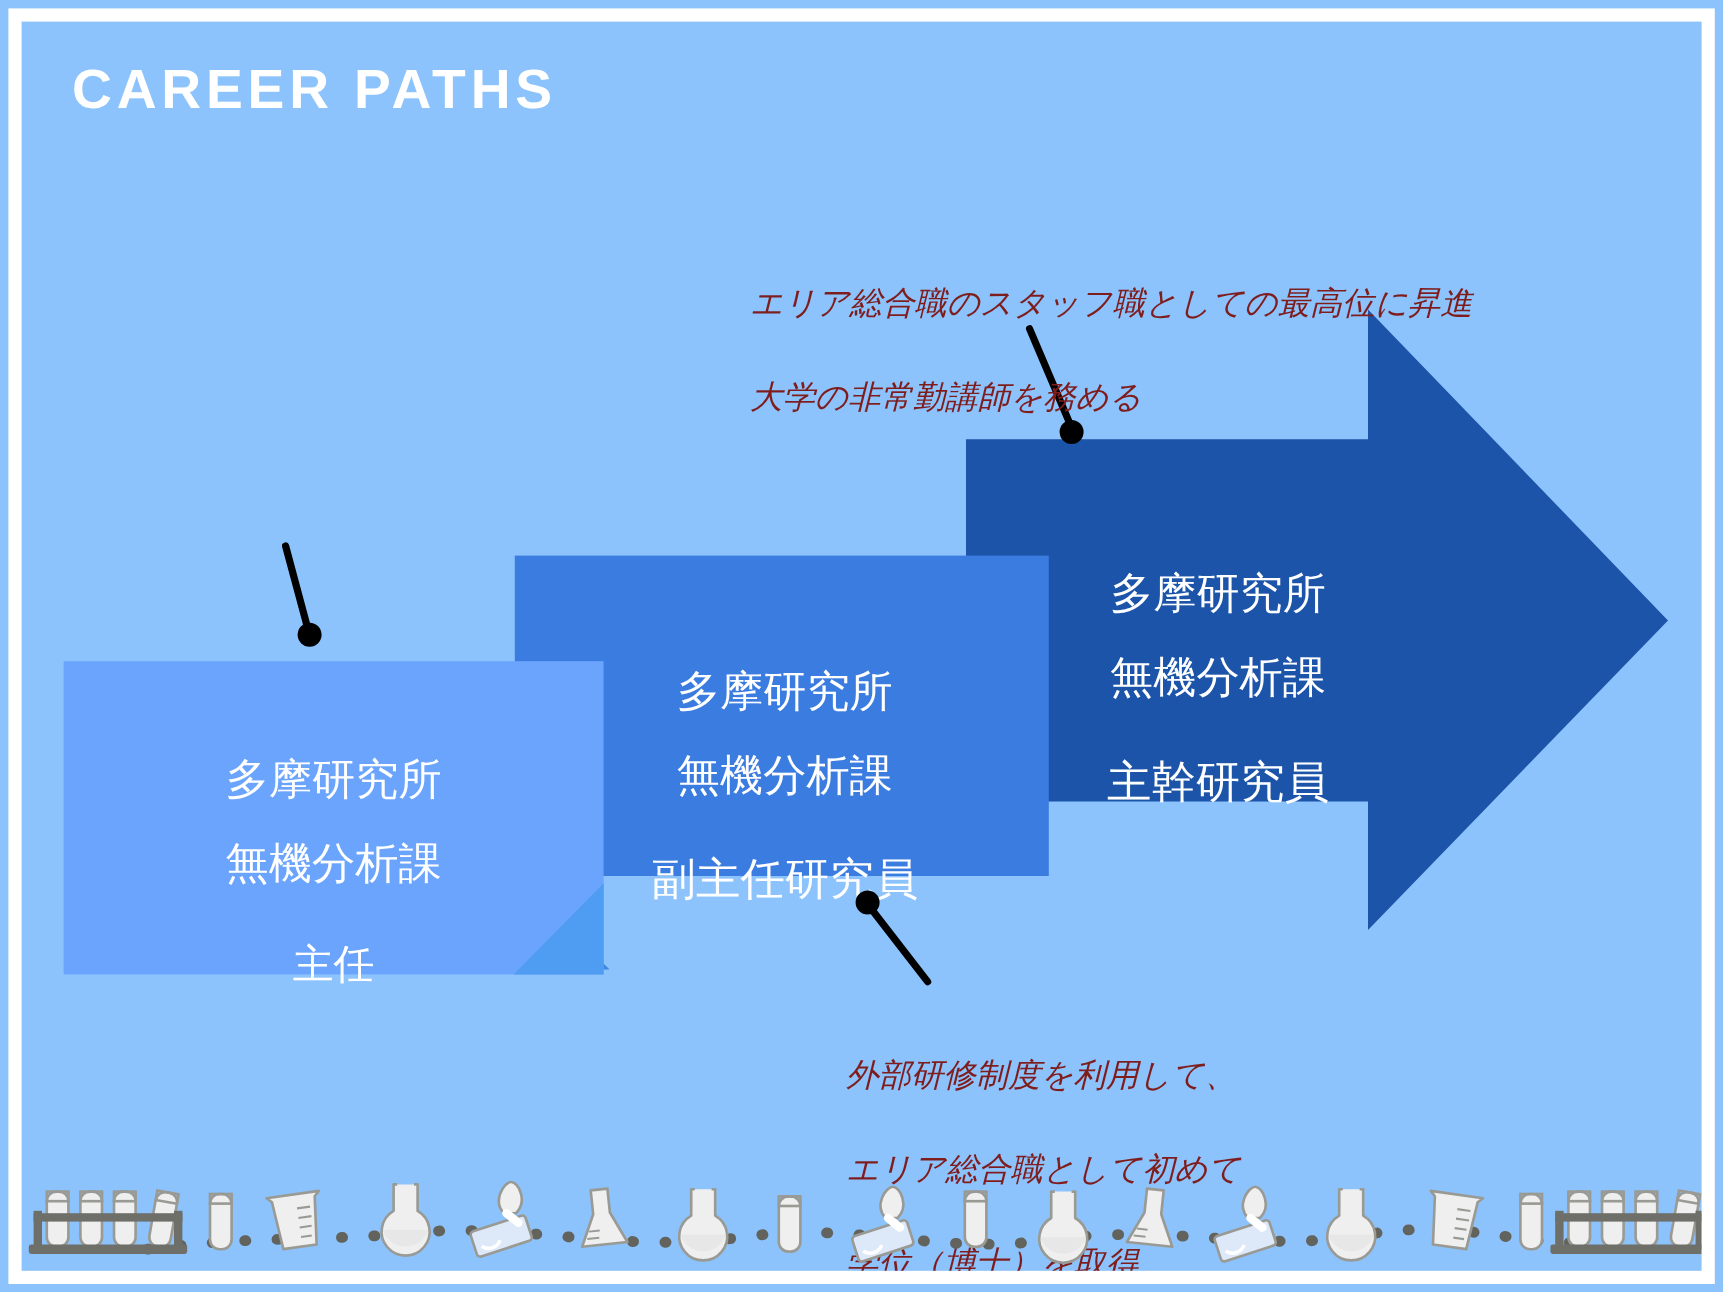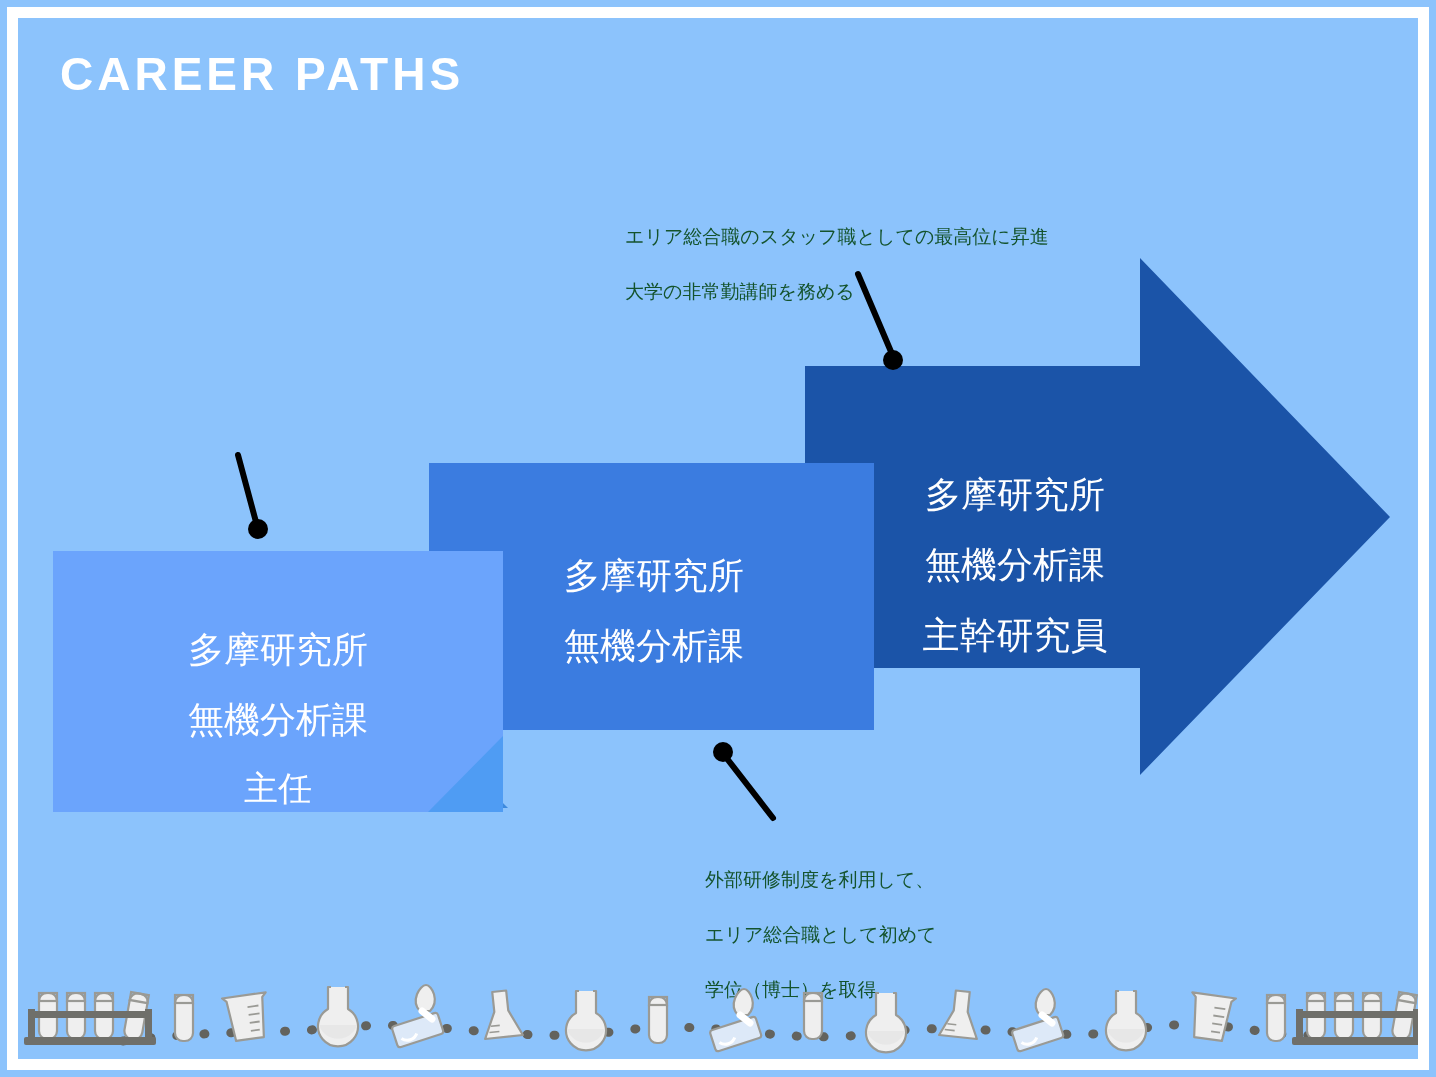--- a/index.html
+++ b/index.html
@@ -69,34 +69,36 @@
     line-height: 1.34;
     white-space: pre-line;
   }
   .stage-dept {
     font-size: 36px;
     font-weight: normal;
   }
   .stage-title {
     font-size: 34px;
     font-weight: normal;
+    margin-top: 16px;
   }
   #stage1-label { left: 35px; top: 587px; width: 450px; }
   #stage2-label { left: 411px; top: 513px; width: 450px; }
   #stage3-label { left: 787px; top: 432px; width: 420px; }
   #stage2-label .stage-title { font-size: 37px; }
   #stage3-label .stage-title { font-size: 37px; }
 
   
   .annotation {
     position: absolute;
-    color: #14532d;
-    font-size: 19px;
+    color: #7f1d1d;
+    font-size: 27px;
     line-height: 1.45;
     white-space: pre-line;
+    font-style: italic;
   }
   #ann-top    { left: 607px; top: 177px; }
   #ann-left   { left: 33px;  top: 336px; }
   #ann-bottom { left: 687px; top: 820px; }
 
   
   #lab-strip {
     position: absolute;
     left: 0;
     bottom: 0;
@@ -136,20 +138,21 @@
 
     <div id="stage1-label" class="stage-label">
       <div class="stage-dept">多摩研究所</div>
       <div class="stage-dept">無機分析課</div>
       <div class="stage-title">主任</div>
     </div>
 
     <div id="stage2-label" class="stage-label">
       <div class="stage-dept">多摩研究所</div>
       <div class="stage-dept">無機分析課</div>
+      <div class="stage-title">副主任研究員</div>
     </div>
 
     <div id="stage3-label" class="stage-label">
       <div class="stage-dept">多摩研究所</div>
       <div class="stage-dept">無機分析課</div>
       <div class="stage-title">主幹研究員</div>
     </div>
 
     <svg class="stage-svg" viewBox="0 0 1400 1041">
 

